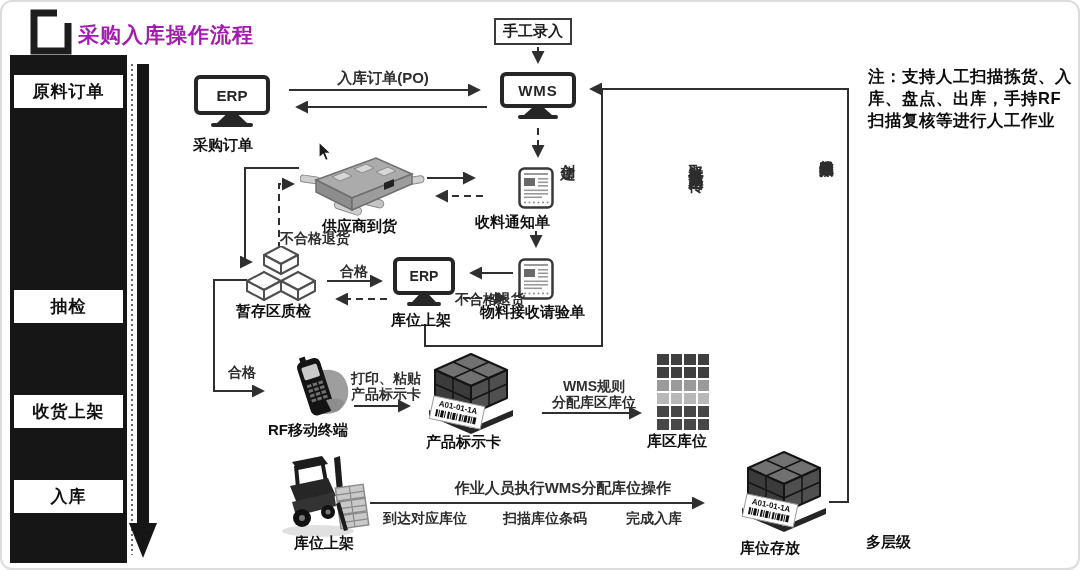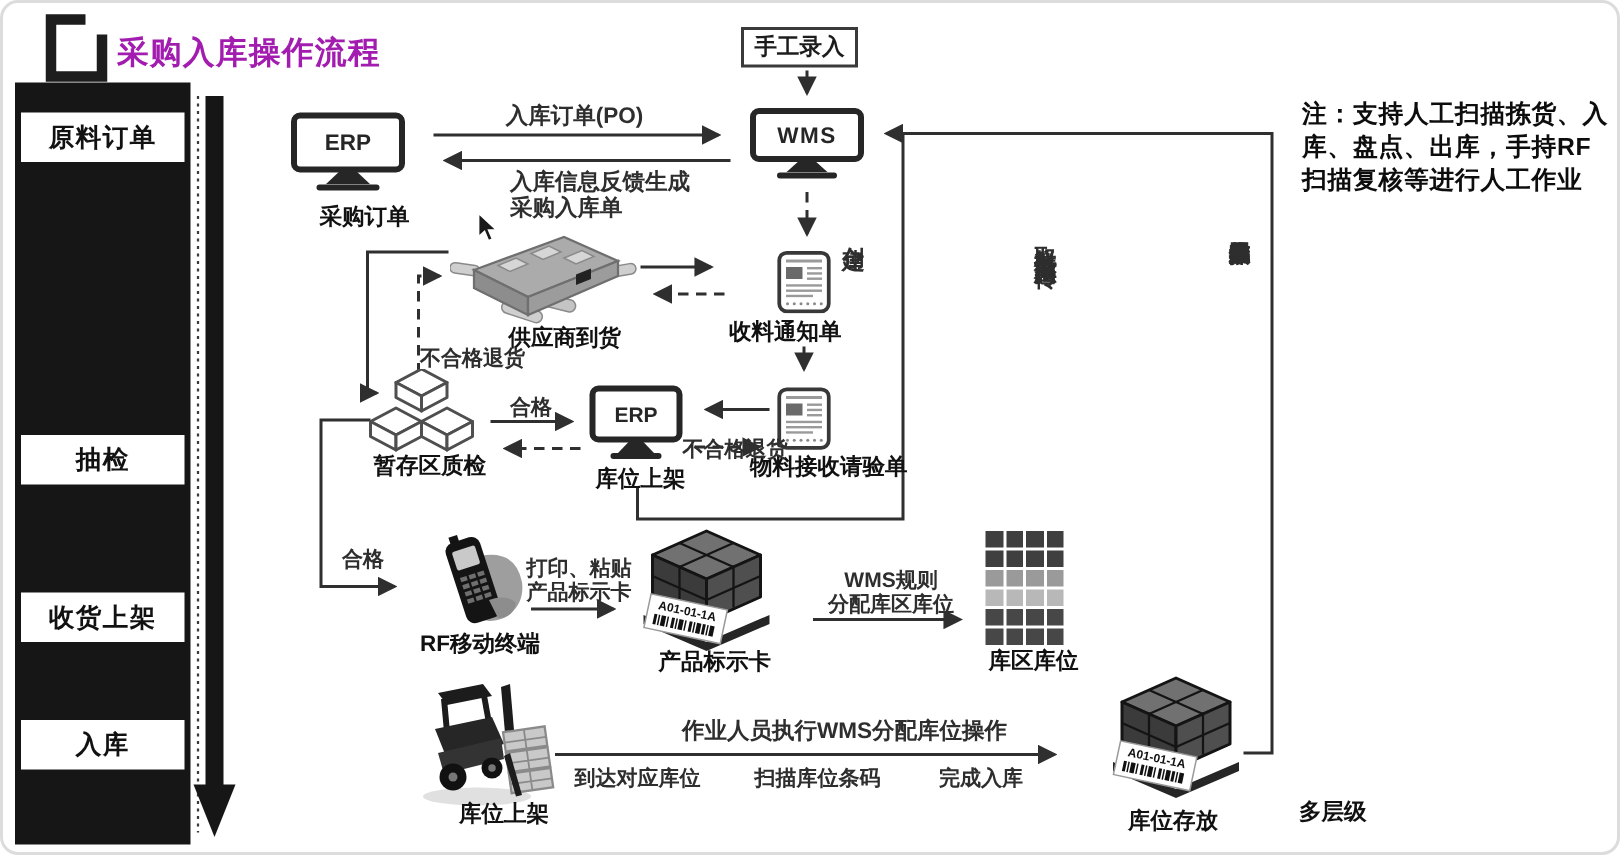--- a/index.html
+++ b/index.html
@@ -7,21 +7,21 @@
     border-radius:12px;overflow:hidden;font-family:"Liberation Sans",sans-serif;box-sizing:border-box;}
   .abs{position:absolute;}
   .wires{position:absolute;left:0;top:0;pointer-events:none;}
   
   .title{position:absolute;left:76px;top:19px;font-size:21px;font-weight:800;color:#a21caf;letter-spacing:1px;}
   
   .sidebar{position:absolute;left:8px;top:53px;width:117px;height:508px;background:#161616;}
   .stage{position:absolute;left:4px;width:109px;height:33px;background:#fff;display:flex;
     align-items:center;justify-content:center;font-weight:800;font-size:17px;color:#111;letter-spacing:1px;}
   
-  .lbl{position:absolute;font-weight:700;color:#111;font-size:15px;text-align:right;line-height:1.15;}
+  .lbl{position:absolute;font-weight:700;color:#111;font-size:15px;text-align:left;line-height:1.15;}
   .elbl{position:absolute;font-weight:600;color:#2e2e2e;font-size:15px;text-align:center;line-height:1.15;}
   .elbl.sm{font-size:14px;}
   .elbl.left{text-align:left;}
   .vtxt{position:absolute;writing-mode:vertical-rl;text-orientation:upright;font-weight:600;
     color:#2e2e2e;font-size:15px;letter-spacing:2px;}
   .vtxt.dense{font-size:14px;letter-spacing:0;}
   
   .note{position:absolute;left:866px;top:64px;width:206px;font-size:16.5px;font-weight:800;
     color:#0d0d0d;line-height:1.32;letter-spacing:0.5px;}
   
@@ -96,24 +96,20 @@
   </div>
   <div class="lbl" style="left:191px;top:134px;width:80px">采购订单</div>
 
   <div class="monitor" style="left:498px;top:70px">
     <div class="screen" style="width:76px;height:36px;font-size:15px;letter-spacing:1px">WMS</div>
     <div class="stand" style="width:28px;height:8px"></div>
     <div class="mbase" style="width:40px;height:4px"></div>
   </div>
 
   <div class="elbl" style="left:325px;top:67px;width:112px">入库订单(PO)</div>
-  <div class="elbl left" style="left:338px;top:111px;width:140px">
-    <span style="display:block">入库信息反馈生成</span>
-    <span style="display:block">采购入库单</span>
-  </div>
 
   <div class="vtxt" style="left:556px;top:150px">创建</div>
 
   <svg class="abs" style="left:298px;top:150px" width="126" height="70" viewBox="0 0 126 70">
     <rect x="0" y="24" width="20" height="7" rx="3.5" fill="#cfcfcf" stroke="#8a8a8a" transform="rotate(8 10 27)"></rect>
     <rect x="102" y="25" width="22" height="7" rx="3.5" fill="#cfcfcf" stroke="#8a8a8a" transform="rotate(-10 113 28)"></rect>
     <rect x="34" y="52" width="28" height="8" rx="4" fill="#cfcfcf" stroke="#8a8a8a" transform="rotate(18 48 56)"></rect>
     <rect x="60" y="46" width="24" height="8" rx="4" fill="#c4c4c4" stroke="#8a8a8a" transform="rotate(14 72 50)"></rect>
     <path d="M16,28 L76,6 L112,22 L52,46 Z" fill="#ababab" stroke="#6f6f6f" stroke-width="1.5"></path>
     <path d="M16,28 L52,46 L52,58 L16,40 Z" fill="#8d8d8d" stroke="#6f6f6f" stroke-width="1.5"></path>

